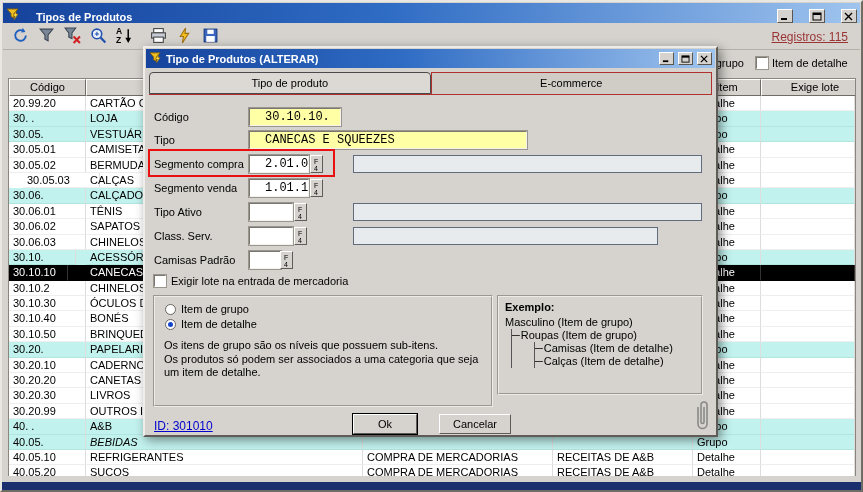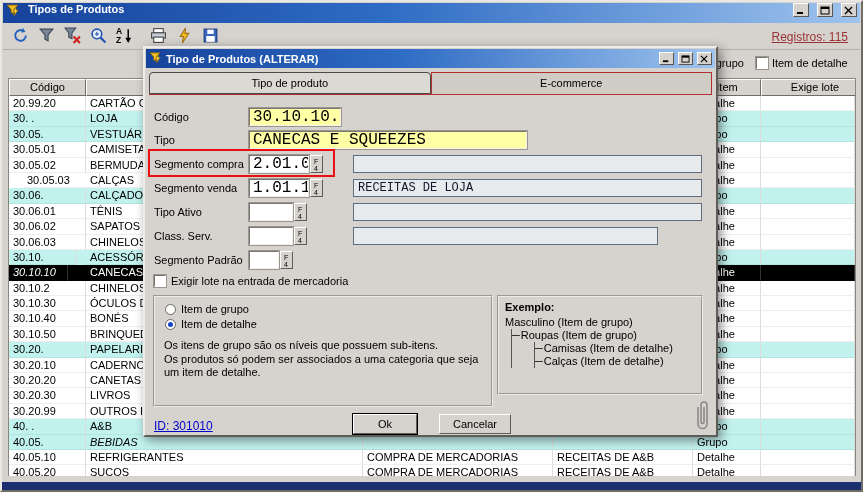--- a/index.html
+++ b/index.html
@@ -3,21 +3,21 @@
 <meta charset="utf-8">
 <style>
   * { margin:0; padding:0; box-sizing:border-box; font-family:"Liberation Sans",sans-serif; }
   html,body { background:#fff; }
   body { position:relative; width:863px; height:492px; overflow:hidden; font-size:11px; }
 
   
   .window { position:absolute; inset:0; background:#d6d3ce; border:2px solid; border-color:#e9e7e2 #6f6b65 #6f6b65 #e9e7e2; outline:1px solid #8a867e; }
   .titlebar { position:absolute; left:1px; top:1px; right:1px; height:20px;
     background:linear-gradient(90deg,#16439c 0%,#2f6cc4 45%,#9fc4ee 100%);
-    display:flex; align-items:flex-start; gap:8px; padding:0 3px; }
+    display:flex; align-items:flex-end; gap:16px; padding:0 3px; }
   .title-text { color:#fff; font-weight:bold; flex:1; white-space:nowrap; }
   .win-btn { width:16px; height:14px; background:#d6d3ce; border:1px solid; border-color:#fff #5a5751 #5a5751 #fff;
     display:flex; align-items:center; justify-content:center; padding:0; cursor:default; }
   .win-btn svg { display:block; }
 
   .toolbar { position:absolute; left:1px; top:22px; right:1px; height:26px; background:#d6d3ce;
     display:flex; align-items:center; gap:2px; padding-left:5px;
     border-bottom:1px solid #b4b0a8; }
   .tbtn { width:24px; height:22px; background:transparent; border:1px solid transparent;
     display:flex; align-items:center; justify-content:center; padding:0; }
@@ -53,21 +53,21 @@
     display:flex; align-items:center; gap:4px; padding:0 3px; }
   .dlg-title { color:#fff; font-weight:bold; flex:1; white-space:nowrap; }
   .dlg-btn { width:15px; height:13px; }
 
   .tabs { position:absolute; left:4px; top:24px; right:4px; height:23px; display:flex; border-bottom:1px solid #b03030; }
   .tab { flex:1; border:1px solid #b03030; border-bottom:none; background:#d0cdc7; text-align:center; line-height:21px; font-size:11px; }
   .tab.active { background:#dcd9d4; border:1px solid #4a4a4a; border-radius:4px 4px 0 0; position:relative; z-index:2; }
 
   .dlabel { position:absolute; left:9px; font-size:11px; white-space:nowrap; }
   .dinput { position:absolute; height:18px; background:#fff; border:1px solid; border-color:#7a7671 #f4f2ee #f4f2ee #7a7671; outline:1px solid #9a968e;
-    font-family:"Liberation Mono","DejaVu Sans Mono",monospace; font-size:16px; line-height:16px; padding:0 3px; white-space:nowrap; overflow:hidden; }
+    font-family:"Liberation Mono","DejaVu Sans Mono",monospace; font-size:12px; line-height:16px; padding:0 15px; white-space:nowrap; overflow:hidden; }
   .dinput.yellow { background:#ffffa6; }
   .longbox { position:absolute; height:18px; background:#e7ebed; border:1px solid #5f6d7d;
     font-family:"Liberation Mono","DejaVu Sans Mono",monospace; font-size:12px; line-height:16px; padding:0 4px; color:#14142a; white-space:nowrap; overflow:hidden; }
   .fbtn { position:absolute; width:13px; height:18px; background:#d6d3ce; border:1px solid; border-color:#fff #5f5c57 #5f5c57 #fff;
     font-size:7px; line-height:7px; padding:2px 0 0 3px; text-align:left; word-break:break-all; overflow:hidden; }
 
   .annot { position:absolute; border:2px solid #e81010; z-index:30; pointer-events:none; }
 
   .dcheckrow { position:absolute; display:flex; align-items:center; gap:5px; font-size:11px; white-space:nowrap; }
 
@@ -273,21 +273,21 @@
         </div>
         <div class="grow group">
           <div style="left: 0px; width: 67px;">30.10.</div>
           <div style="left: 77px; width: 277px;">ACESSÓRIOS</div>
           <div style="left: 354px; width: 190px;"></div>
           <div style="left: 544px; width: 140px;"></div>
           <div style="left: 684px; width: 68px;">Grupo</div>
           <div style="left: 752px; width: 94px;"></div>
         </div>
         <div class="grow selected">
-          <div style="left: 0px; width: 59px; font-style: italic;">30.10.10</div>
+          <div style="left: 0px; width: 59px;">30.10.10</div>
           <div style="left: 77px; width: 277px;">CANECAS E S</div>
           <div style="left: 354px; width: 190px;"></div>
           <div style="left: 544px; width: 140px;"></div>
           <div style="left: 684px; width: 68px;">Detalhe</div>
           <div style="left: 752px; width: 94px;"></div>
         </div>
         <div class="grow">
           <div style="left: 0px; width: 77px;">30.10.2</div>
           <div style="left: 77px; width: 277px;">CHINELOS E S</div>
           <div style="left: 354px; width: 190px;"></div>
@@ -436,33 +436,32 @@
 
   <span class="dlabel" style="top:110px">Segmento compra</span>
   <div class="dinput" style="top:107px;left:104px;width:60px">2.01.010</div>
   <button class="fbtn" style="top:107px;left:165px">F4</button>
   <div class="longbox" style="top:107px;left:208px;width:349px"></div>
   <div class="annot" style="left:3px;top:101px;width:187px;height:28px"></div>
 
   <span class="dlabel" style="top:134px">Segmento venda</span>
   <div class="dinput" style="top:131px;left:104px;width:60px">1.01.106</div>
   <button class="fbtn" style="top:131px;left:165px">F4</button>
-  <div class="longbox" style="top:131px;left:208px;width:349px">RECEITAS DE LOJA</div>
 
   <span class="dlabel" style="top:158px">Tipo Ativo</span>
   <div class="dinput" style="top:155px;left:104px;width:44px"></div>
   <button class="fbtn" style="top:155px;left:149px">F4</button>
   <div class="longbox" style="top:155px;left:208px;width:349px"></div>
 
   <span class="dlabel" style="top:182px">Class. Serv.</span>
   <div class="dinput" style="top:179px;left:104px;width:44px"></div>
   <button class="fbtn" style="top:179px;left:149px">F4</button>
   <div class="longbox" style="top:179px;left:208px;width:305px"></div>
 
-  <span class="dlabel" style="top:206px">Segmento Padrão</span>
+  <span class="dlabel" style="top:206px">Camisas Padrão</span>
   <div class="dinput" style="top:203px;left:104px;width:30px"></div>
   <button class="fbtn" style="top:203px;left:135px">F4</button>
 
   <div class="dcheckrow" style="top:227px;left:9px">
     <span class="cb"></span>
     <span>Exigir lote na entrada de mercadoria</span>
   </div>
 
   <div class="gbox" style="left:8px;top:247px;width:340px;height:112px">
     <div class="radiorow">

